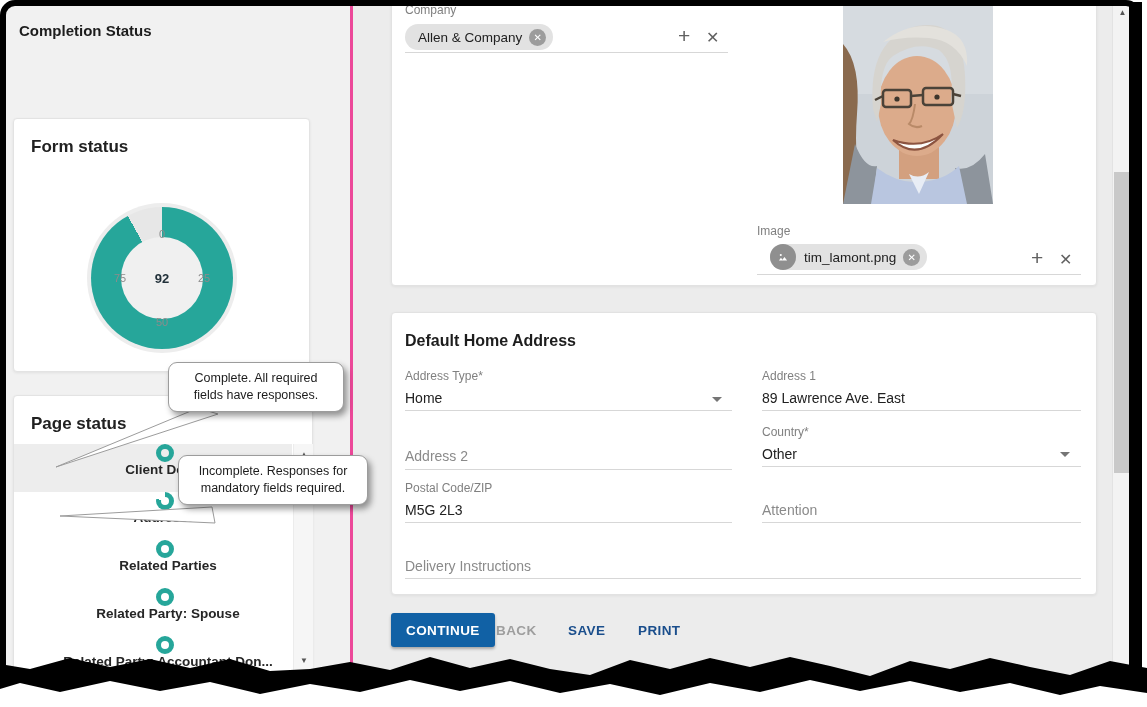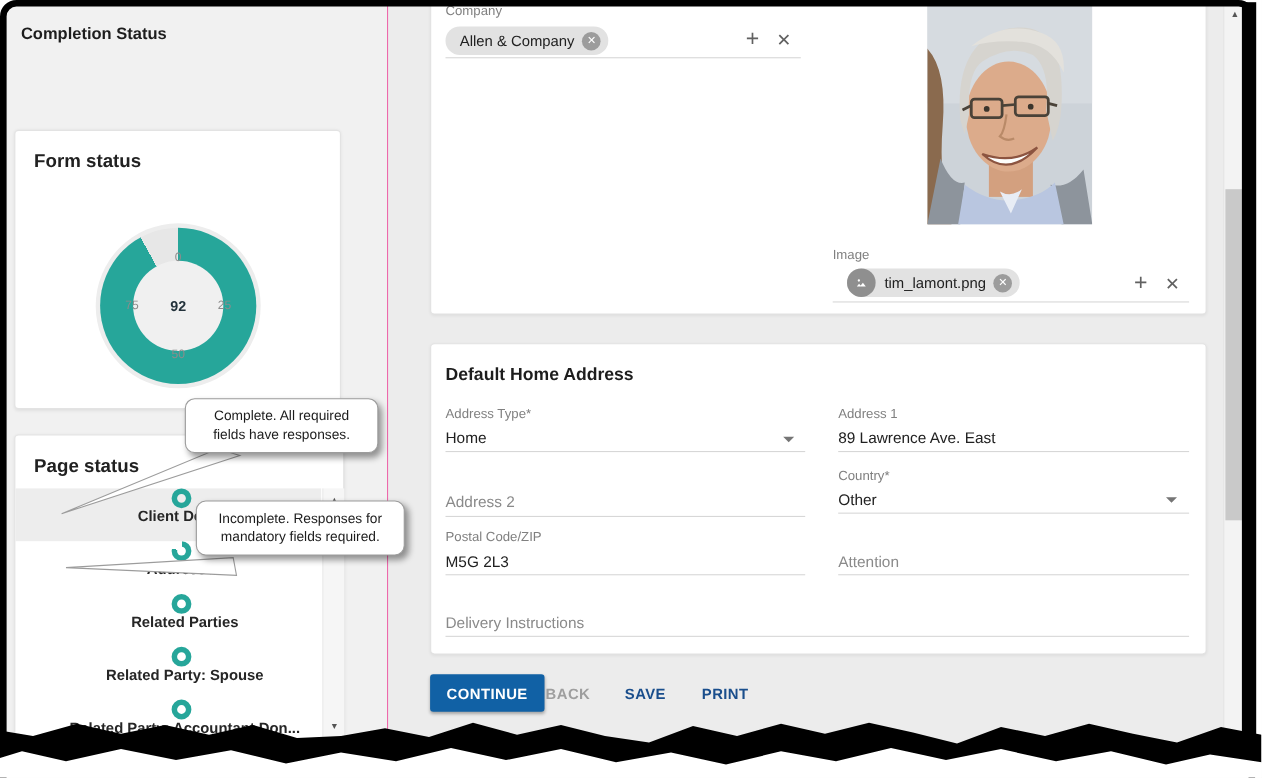--- a/index.html
+++ b/index.html
@@ -2,21 +2,21 @@
 <html style="--teal: #26a69a; --primary: #1161a5; --link: #1a4e8c;"><head>
 <meta charset="utf-8">
 <style>
   html,body{margin:0;padding:0;background:#fff;}
   *{box-sizing:border-box;}
   #stage{position:relative;width:1147px;height:707px;overflow:hidden;background:#fff;
          font-family:"Liberation Sans",sans-serif;color:#212121;}
   .abs{position:absolute;}
 
   
-  #sidebar{left:5px;top:4px;width:348px;height:700px;background:#f1f1f1;border-right:1px solid #ec4899;}
+  #sidebar{left:5px;top:4px;width:348px;height:700px;background:#f1f1f1;border-right:3px solid #ec4899;}
   .sb-title{left:14px;top:18px;font-size:15px;font-weight:700;color:#1d1d1d;}
   .sb-desc{left:12px;top:56px;width:334px;font-size:13.5px;line-height:21px;color:#262626;}
   .card{background:#fff;border:1px solid #e3e3e3;border-radius:4px;box-shadow:0 1px 3px rgba(0,0,0,.07);}
   #form-status-card{left:8px;top:114px;width:297px;height:254px;}
   .card-h{font-size:17px;font-weight:700;color:#212121;}
   #form-status-title{left:17px;top:18px;}
   
   #gauge{left:73px;top:84px;width:150px;height:150px;border-radius:50%;background:#ededed;}
   #gauge-ring{left:4px;top:4px;width:142px;height:142px;border-radius:50%;}
   #gauge-hole{left:34px;top:34px;width:82px;height:82px;border-radius:50%;background:#f0f0f0;

